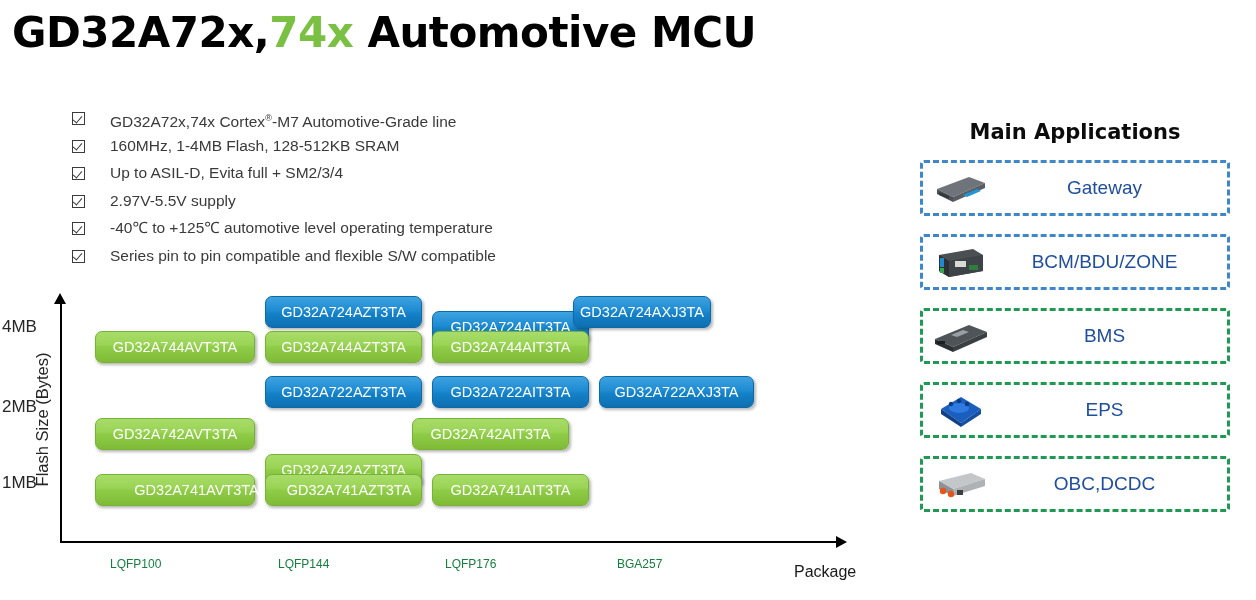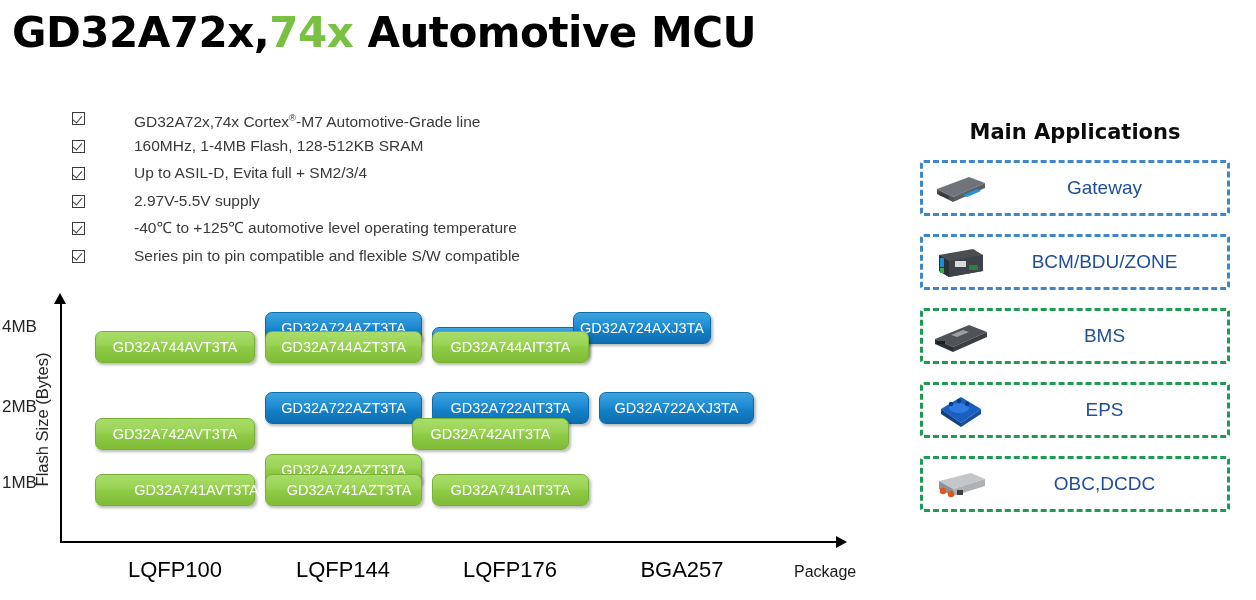--- a/index.html
+++ b/index.html
@@ -33,21 +33,20 @@
   .features {
     position: absolute;
     left: 72px;
     top: 108px;
     width: 600px;
   }
   .feature-row {
     display: flex;
     align-items: flex-start;
     height: 27.5px;
-    gap: 24px;
   }
   .check-box {
     width: 13px;
     height: 13px;
     border: 1.4px solid #3b3b3b;
     position: relative;
     margin-top: 4px;
     flex: 0 0 auto;
     box-sizing: border-box;
   }
@@ -117,23 +116,23 @@
     font-size: 16.5px;
     color: #262626;
     transform: rotate(-90deg);
     transform-origin: center center;
     white-space: nowrap;
     font-family: "Liberation Sans", sans-serif;
   }
   .x-tick {
     position: absolute;
     top: 272px;
-    font-size: 22px;
-    color: #000000;
-    text-align: center;
+    font-size: 12px;
+    color: #15803d;
+    text-align: left;
     white-space: nowrap;
     font-family: "Liberation Sans", sans-serif;
   }
   .x-axis-title {
     position: absolute;
     top: 278px;
     left: 794px;
     font-size: 16px;
     color: #1a1a1a;
     white-space: nowrap;
@@ -154,21 +153,20 @@
     box-shadow: 1.5px 2px 3px rgba(0,0,0,0.28);
     font-family: "Liberation Sans", sans-serif;
   }
   .chip-green {
     background: linear-gradient(to bottom, #a8dc6a 0%, #9ad455 42%, #8ecb46 52%, #7fbb36 100%);
     border: 1px solid #76b233;
   }
   .chip-blue {
     background: linear-gradient(to bottom, #3ea2e0 0%, #1e8bd2 45%, #1481c8 55%, #0e6fb0 100%);
     border: 1px solid #0d6aa8;
-    margin-top: 16px;
   }
 
   
   .apps {
     position: absolute;
     left: 900px;
     top: 120px;
     width: 350px;
   }
   .apps-title {

